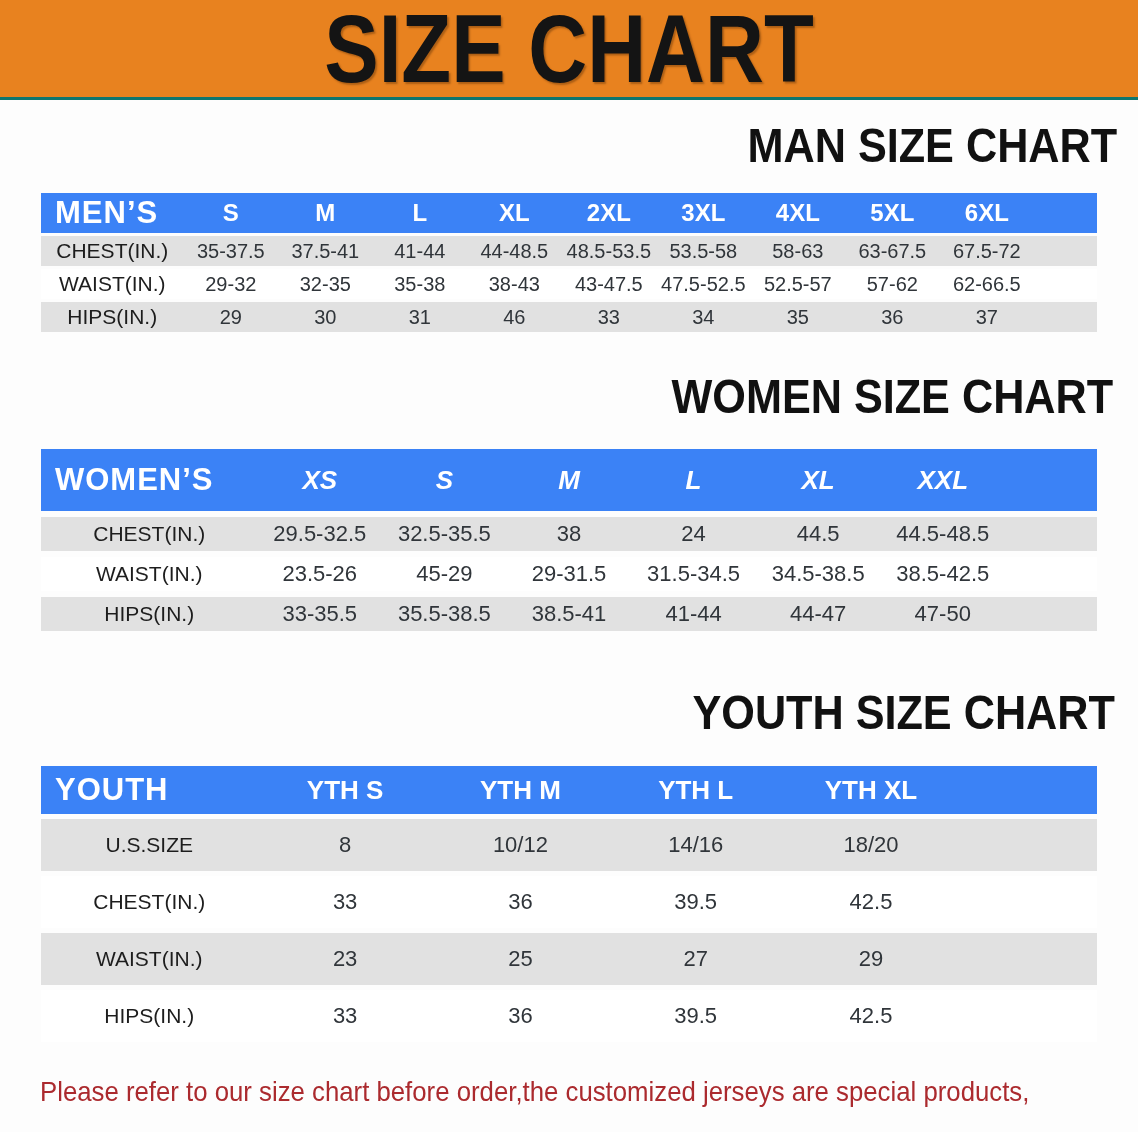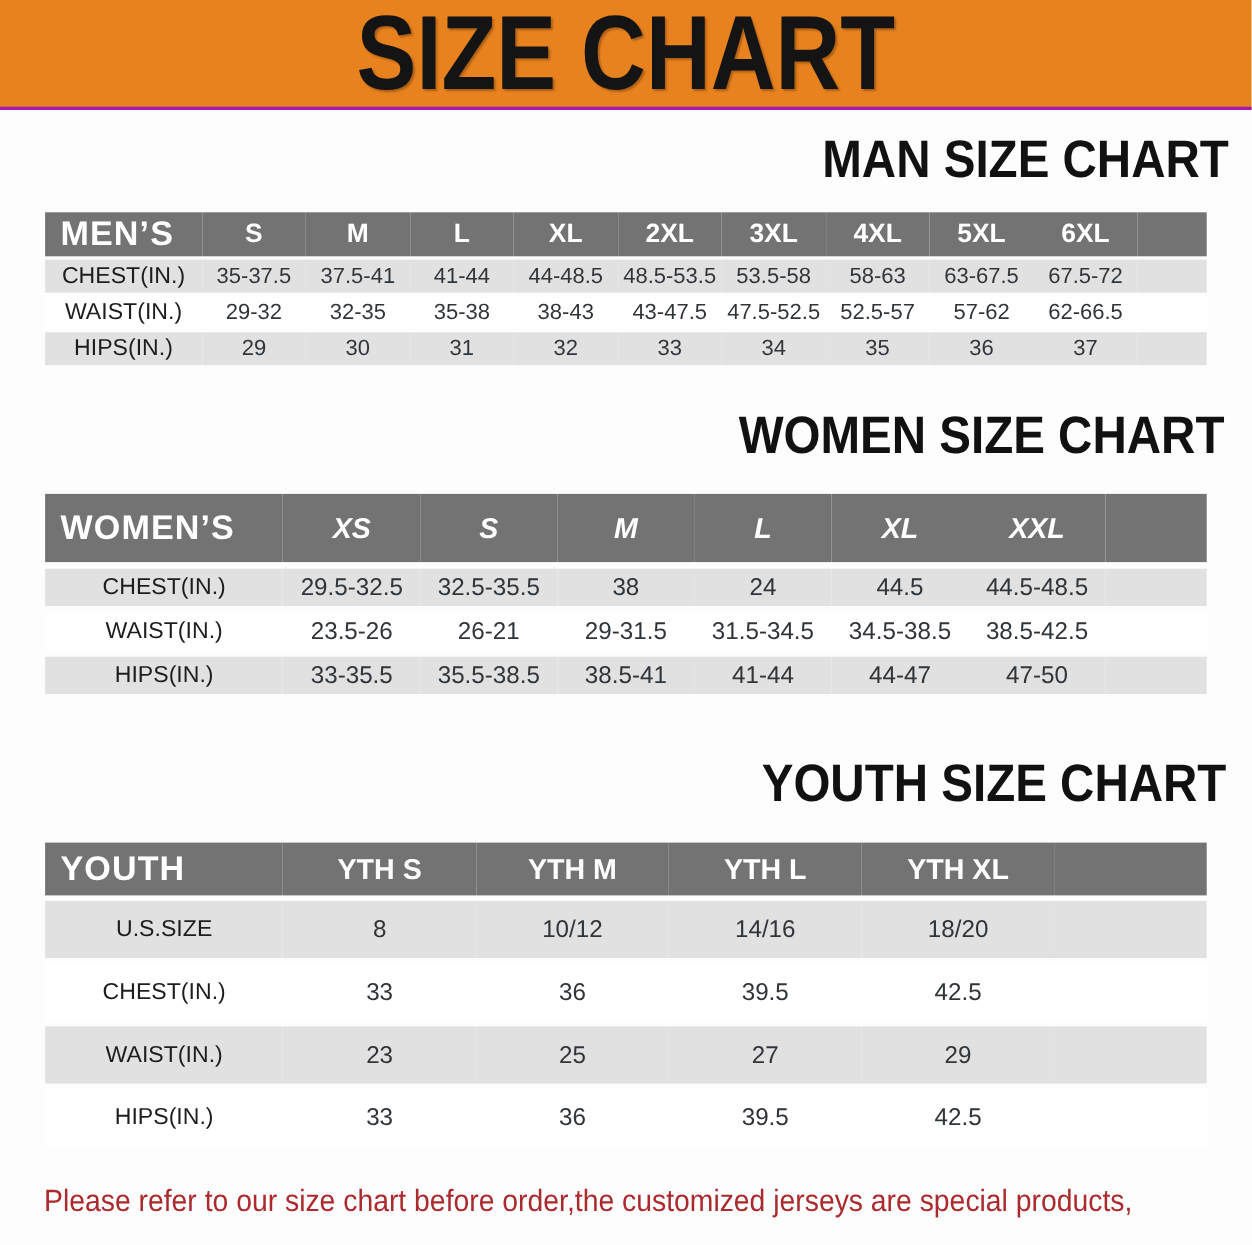--- a/index.html
+++ b/index.html
@@ -9,21 +9,21 @@
     width: 1138px;
     height: 1132px;
     background: #fdfdfd;
     overflow: hidden;
     font-family: "Liberation Sans", sans-serif;
   }
   
   .banner {
     height: 100px;
     background: #e8821f;
-    border-bottom: 3px solid #a21caf;
+    border-bottom: 3px solid #0f766e;
     display: flex;
     align-items: center;
     justify-content: center;
   }
   .banner-title {
     display: inline-block;
     font-size: 96px;
     font-weight: bold;
     color: #141414;
     letter-spacing: 0px;
@@ -57,21 +57,21 @@
     table-layout: fixed;
   }
   .size-table th, .size-table td {
     text-align: center;
     vertical-align: middle;
     padding: 0;
     white-space: nowrap;
     overflow: visible;
   }
   .size-table .head th {
-    background: #737373;
+    background: #3b82f6;
     color: #ffffff;
   }
   .size-table .head th.group {
     text-align: left;
     padding-left: 14px;
     font-size: 31px;
     font-weight: bold;
     letter-spacing: 1px;
   }
   .size-table .head th.size { font-size: 24px; font-weight: bold; }
@@ -176,21 +176,21 @@
         <td class="val">52.5-57</td>
         <td class="val">57-62</td>
         <td class="val">62-66.5</td>
         <td></td>
       </tr>
       <tr class="row-gray">
         <td class="rlabel">HIPS(IN.)</td>
         <td class="val">29</td>
         <td class="val">30</td>
         <td class="val">31</td>
-        <td class="val">32</td>
+        <td class="val">46</td>
         <td class="val">33</td>
         <td class="val">34</td>
         <td class="val">35</td>
         <td class="val">36</td>
         <td class="val">37</td>
         <td></td>
       </tr>
     </tbody>
   </table>
 
@@ -228,21 +228,21 @@
         <td class="val">32.5-35.5</td>
         <td class="val">38</td>
         <td class="val">24</td>
         <td class="val">44.5</td>
         <td class="val">44.5-48.5</td>
         <td></td>
       </tr>
       <tr class="row-white">
         <td class="rlabel">WAIST(IN.)</td>
         <td class="val">23.5-26</td>
-        <td class="val">26-21</td>
+        <td class="val">45-29</td>
         <td class="val">29-31.5</td>
         <td class="val">31.5-34.5</td>
         <td class="val">34.5-38.5</td>
         <td class="val">38.5-42.5</td>
         <td></td>
       </tr>
       <tr class="row-gray">
         <td class="rlabel">HIPS(IN.)</td>
         <td class="val">33-35.5</td>
         <td class="val">35.5-38.5</td>

